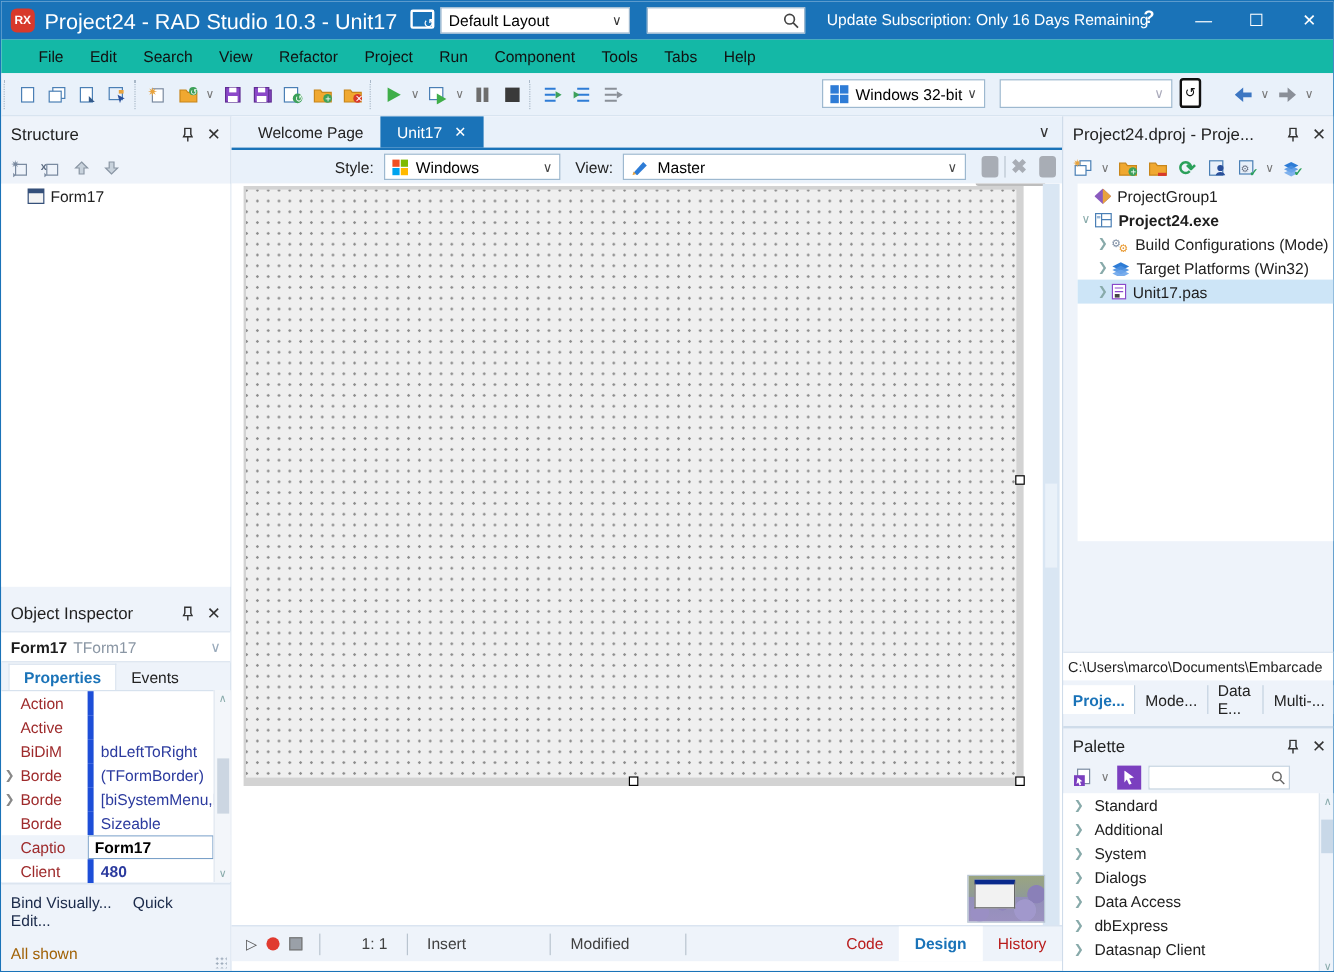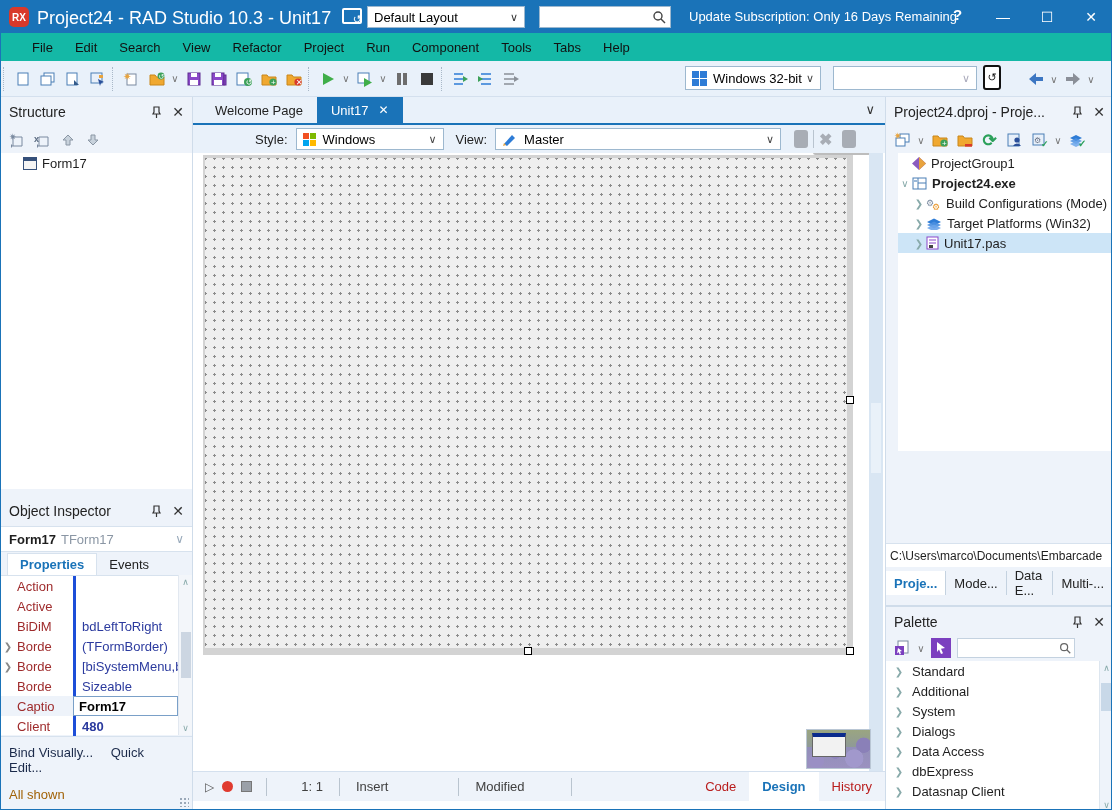--- a/index.html
+++ b/index.html
@@ -55,21 +55,21 @@
   .inspector{position:absolute;left:0;top:399px;width:100%;height:314px}
   .oi-selector{position:absolute;left:0;top:30px;width:100%;height:26px;background:#fff;border-top:1px solid #d7e2ee;border-bottom:1px solid #d7e2ee;display:flex;align-items:center;padding:0 8px}
   .oi-selector .chev{margin-left:auto;color:#9ab;font-size:12px}
   .oi-tabs{position:absolute;left:0;top:57px;width:100%;height:22px;display:flex;align-items:flex-end;padding-left:6px}
   .oi-tab{padding:3px 12px;color:#222}
   .oi-tab.active{background:#fff;color:#1a73b8;font-weight:bold;border:1px solid #d7e2ee;border-bottom:0}
   .grid{position:absolute;left:0;top:79px;width:100%;height:160px;background:#fff;border-top:1px solid #d7e2ee}
   .prow{height:20px;display:flex;align-items:center;position:relative}
   .pexp{width:14px;text-align:center;color:#888;font-size:10px}
   .pname{width:58px;color:#9e2a2b;overflow:hidden;white-space:nowrap;padding-left:2px}
-  .pval{flex:1;color:#2b3a9e;border-left:3px solid #1d4ed8;align-self:stretch;display:flex;align-items:center;padding-left:6px;overflow:hidden;white-space:nowrap;margin-right:14px}
+  .pval{flex:1;color:#2b3a9e;border-left:5px solid #1d4ed8;align-self:stretch;display:flex;align-items:center;padding-left:6px;overflow:hidden;white-space:nowrap;margin-right:14px}
   .prow.editrow{background:#eef3fa}
   .editbox{border:1px solid #7aa0c8;background:#fff;color:#000;font-weight:bold;width:100%;height:20px;display:flex;align-items:center;padding-left:5px}
   .oi-scroll{position:absolute;right:0;top:79px;width:14px;height:160px;background:#f3f6fa;border-left:1px solid #e2e8f0;
     display:flex;flex-direction:column;align-items:center;justify-content:space-between;color:#8aa;font-size:9px;padding:2px 0}
   .oi-thumb{width:10px;height:46px;background:#ccd6e2}
   .oi-footer{position:absolute;left:0;top:240px;width:100%;height:74px;border-top:1px solid #d7e2ee;background:#eef3fa}
   .oi-links{position:absolute;left:8px;top:8px;color:#1b2a4a}
   .oi-links span{margin-right:14px}
   .allshown{position:absolute;left:8px;bottom:8px;color:#a16207}
   .grip{position:absolute;right:3px;bottom:3px;width:10px;height:10px;
@@ -461,21 +461,21 @@
       <span class="etab" style="margin-left:8px">
           <span>Welcome Page</span>
         </span>
       <span class="etab active">
         <span>Unit17</span>
         <span class="tabx">✕</span>
       </span>
       <span class="tab-chev">∨</span>
     </div>
     <div class="dtoolbar">
-      <span class="dlabel" style="margin-left:62px">Style:</span>
+      <span class="dlabel" style="margin-left:86px">Style:</span>
       <div class="combo style-combo">
         <span class="quadlogo">
             <i style="background:#f25022"></i>
             <i style="background:#7fba00"></i>
             <i style="background:#00a4ef"></i>
             <i style="background:#ffb900"></i>
           </span>
         <span style="color:#000">Windows</span>
         <span class="chev">∨</span>
       </div>

